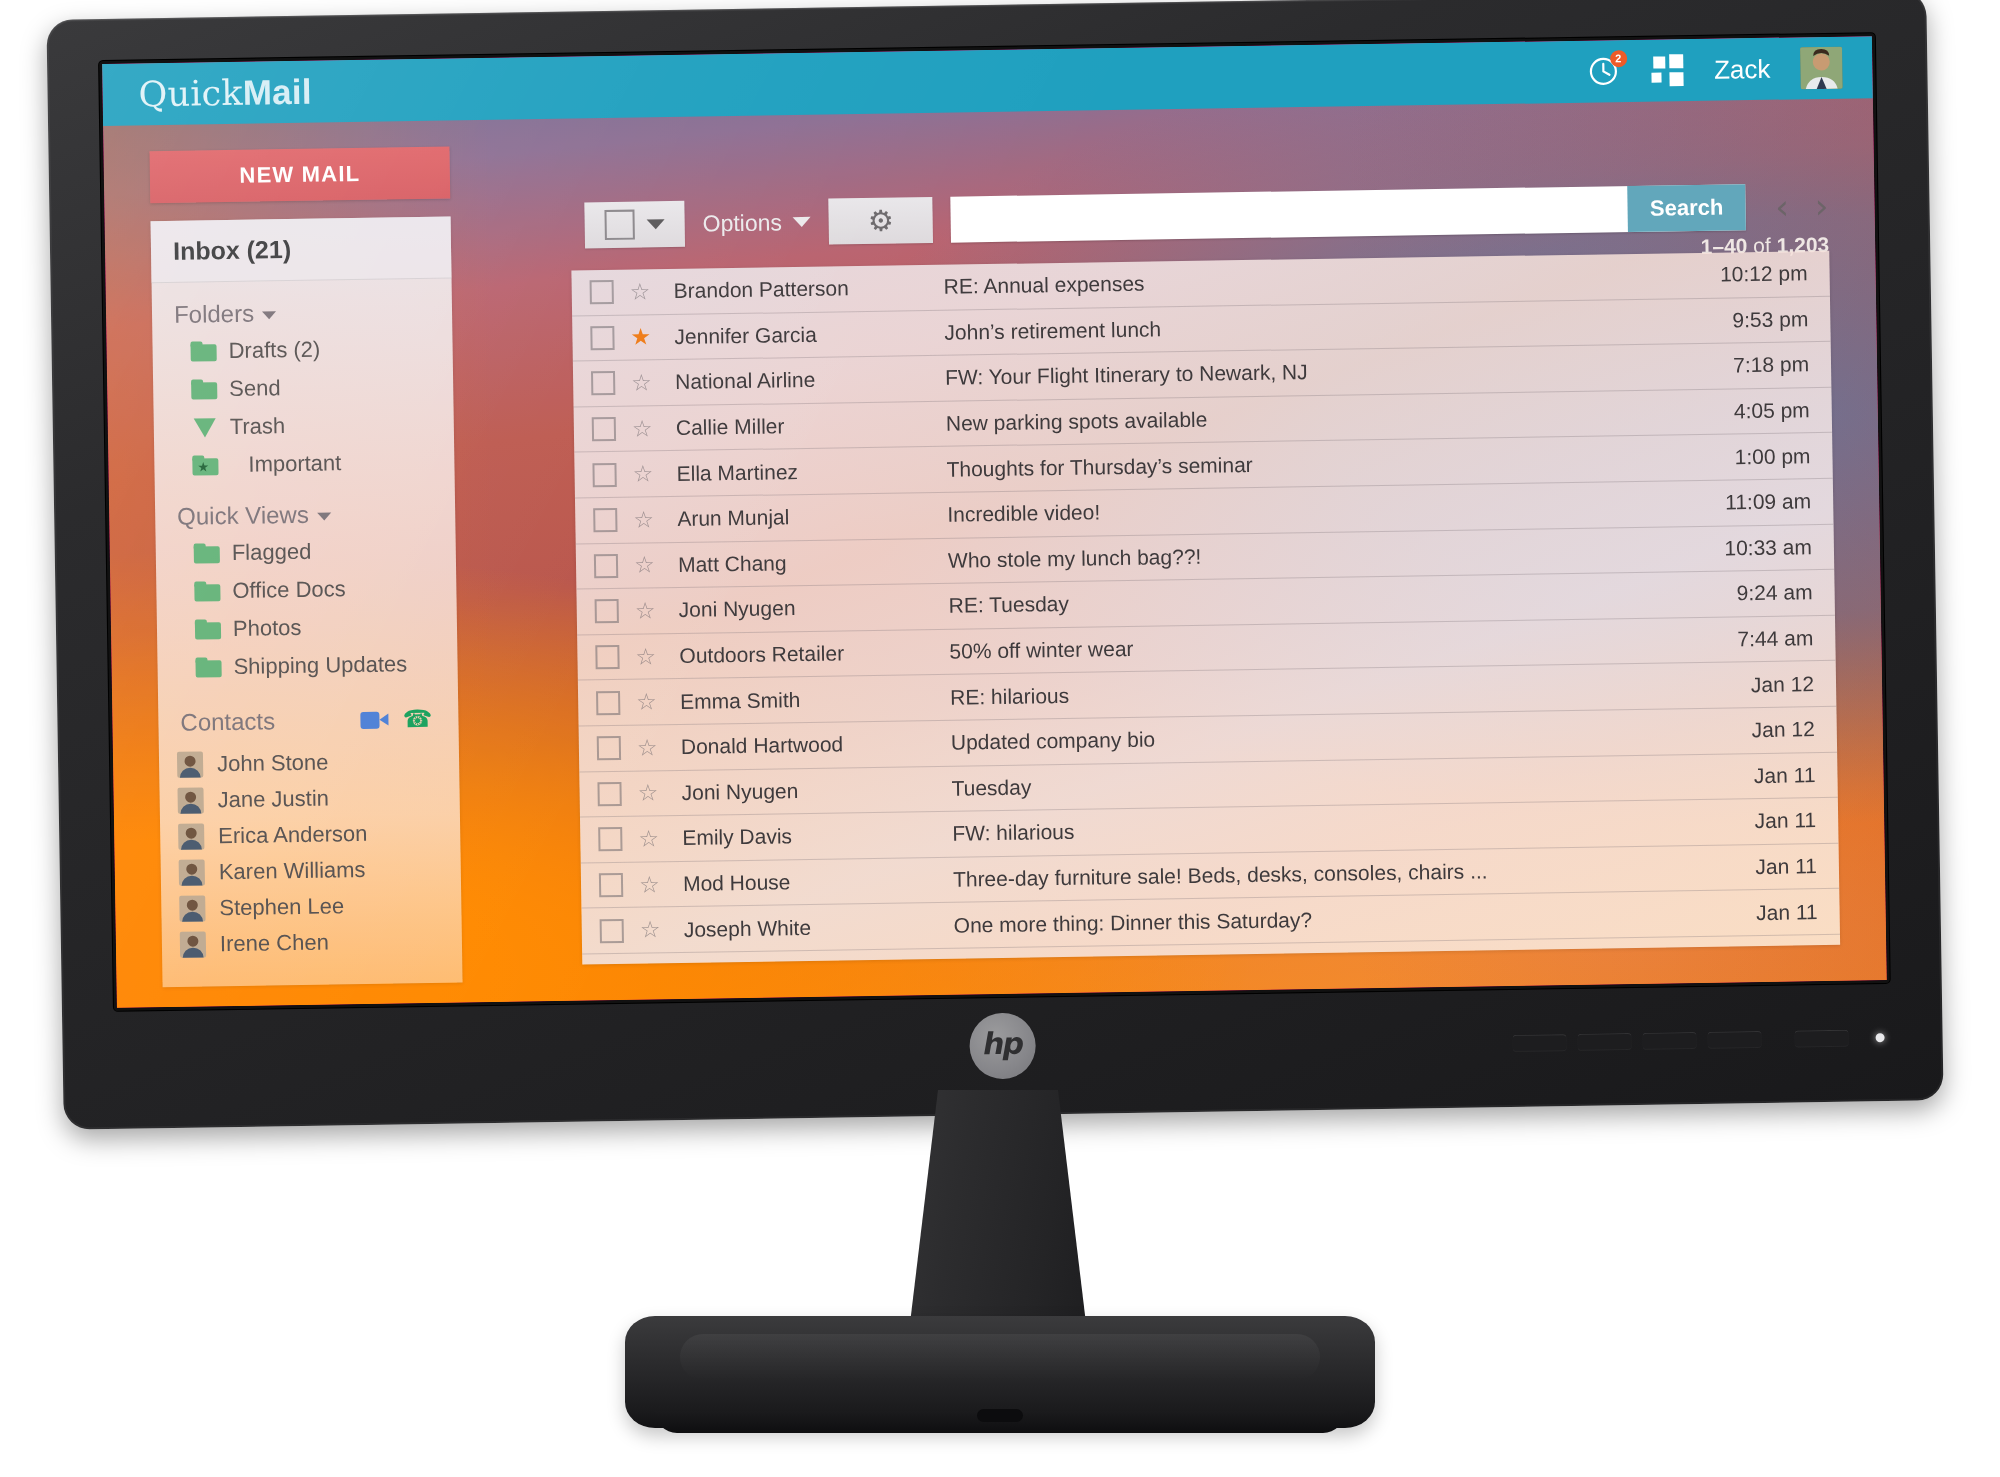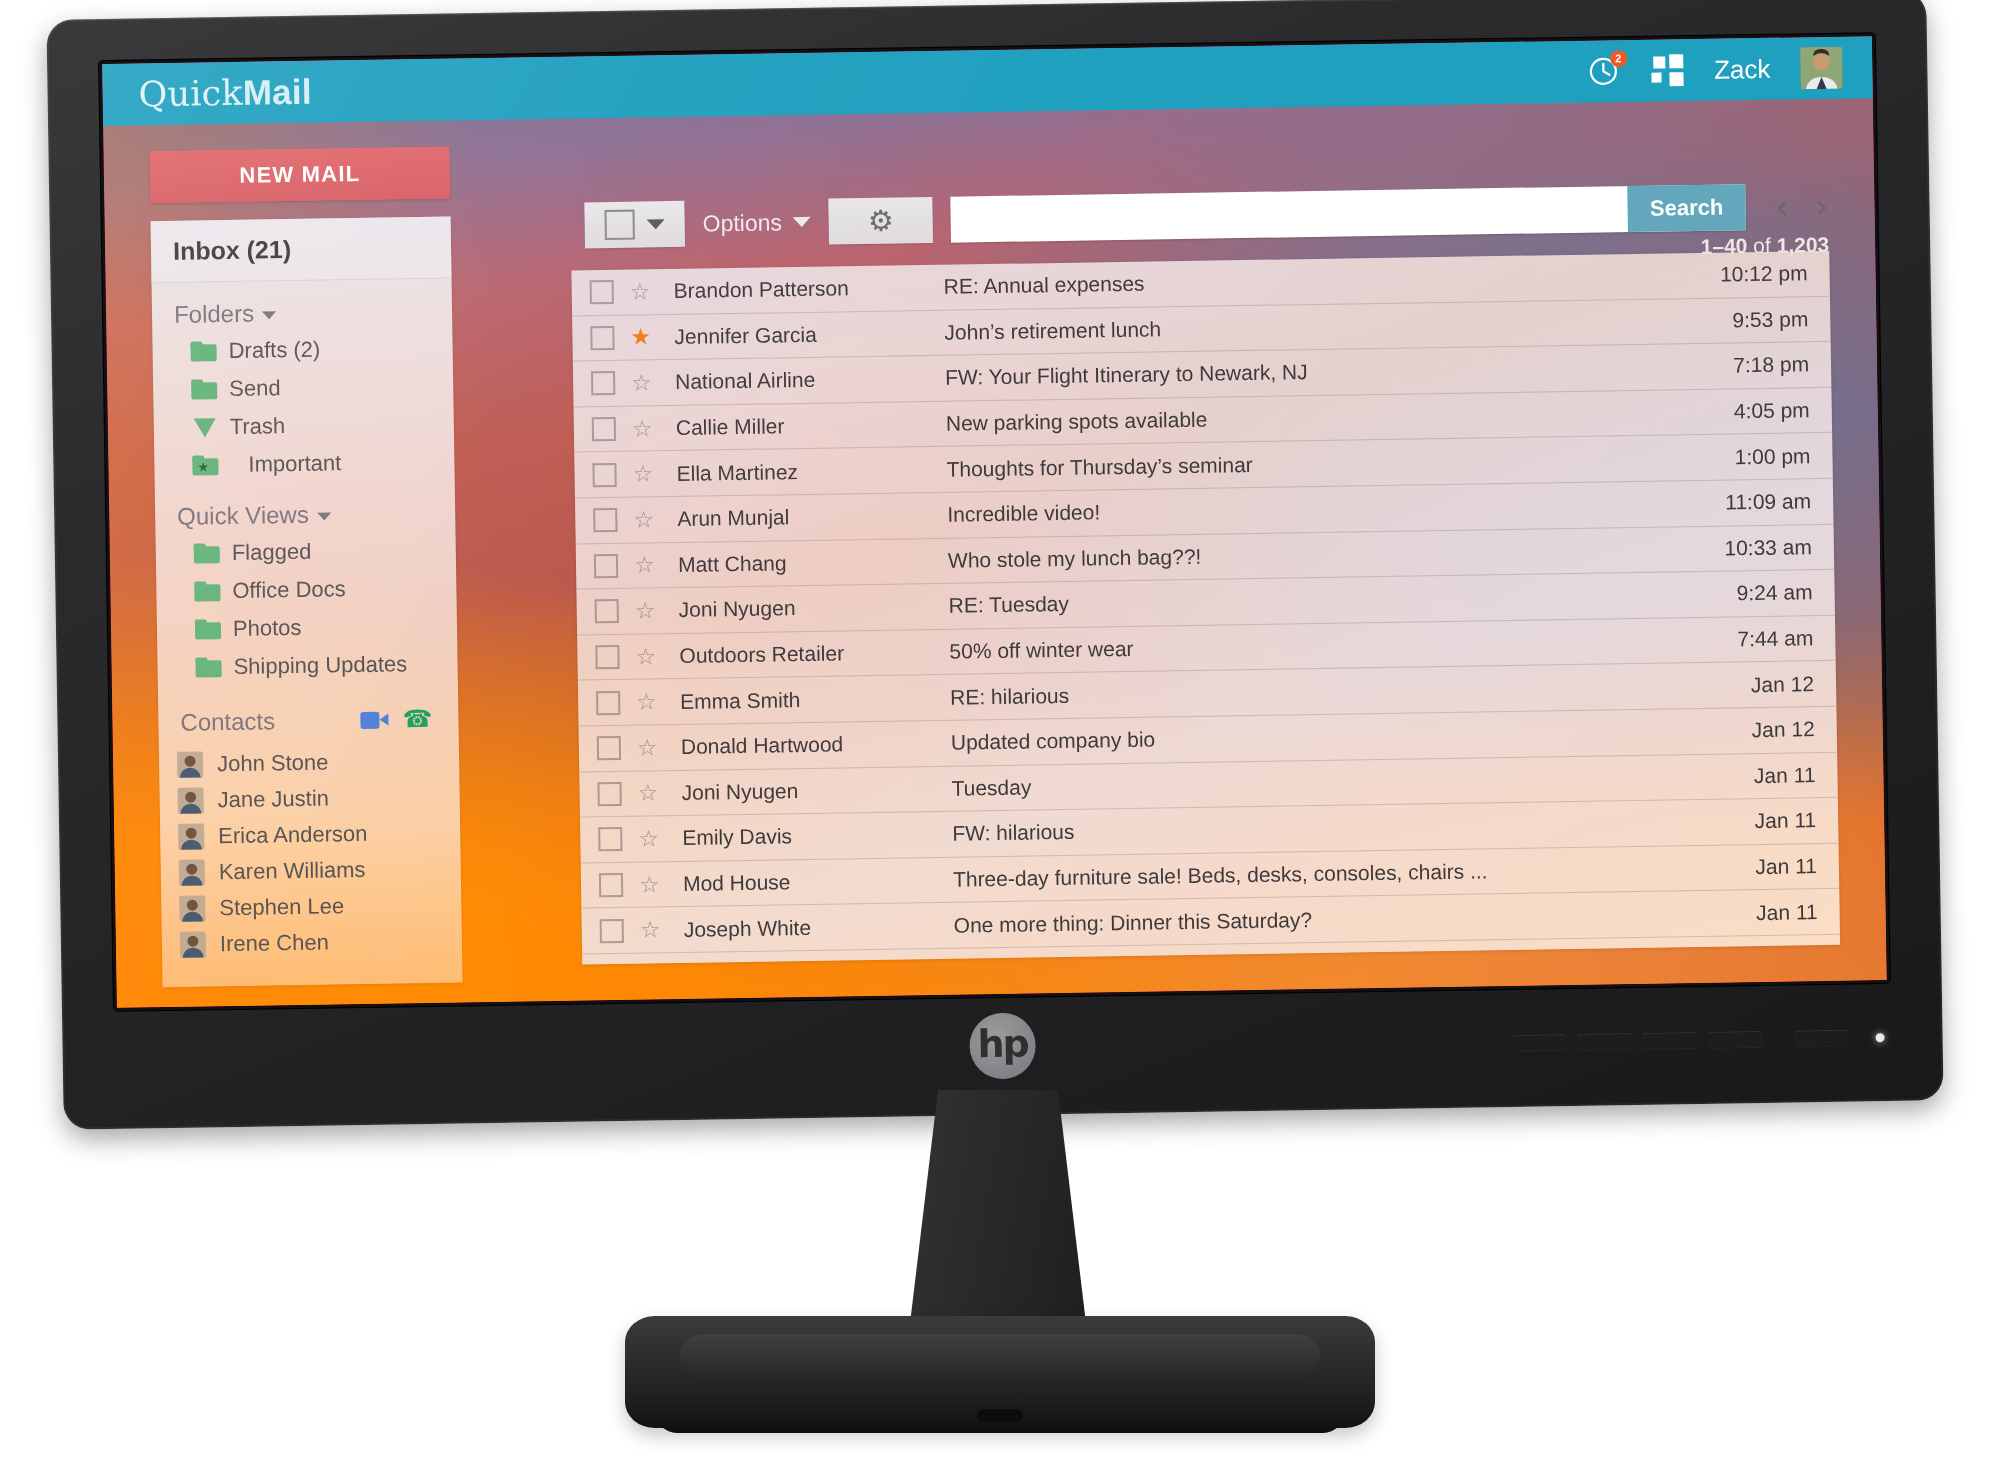--- a/index.html
+++ b/index.html
@@ -184,22 +184,22 @@
   .time{flex:0 0 170px;text-align:right;font-size:21px;color:#3e3a3c;white-space:nowrap;}
 
   
   .hp{
     position:absolute;left:50%;bottom:36px;transform:translateX(-50%);
     width:66px;height:66px;border-radius:50%;
     background:radial-gradient(circle at 40% 35%, #9b9b9d 0%, #86868a 60%, #76767a 100%);
     display:flex;align-items:center;justify-content:center;
   }
   .hp span{
-    font-family:"DejaVu Sans",sans-serif;font-weight:bold;
-    font-size:38px;color:#2f2f31;letter-spacing:-2px;line-height:1;
+    font-family:"DejaVu Sans",sans-serif;font-style:italic;font-weight:bold;
+    font-size:30px;color:#2f2f31;letter-spacing:-2px;line-height:1;
     transform:translateY(-2px);
   }
   .keys{position:absolute;right:58px;bottom:56px;display:flex;align-items:center;gap:11px;}
   .key{width:54px;height:16px;border-radius:4px;background:#1d1d1f;box-shadow:inset 0 1px 0 rgba(255,255,255,.10), 0 1px 0 rgba(255,255,255,.05);}
   .key.pwr{margin-left:22px;}
   .led{width:9px;height:9px;border-radius:50%;background:#e9e9ec;margin-left:16px;box-shadow:0 0 7px rgba(255,255,255,.6);}
   .neck{
     position:absolute;left:calc(50% - 2px);top:1090px;transform:translateX(-50%);
     width:250px;height:250px;
     background:linear-gradient(100deg,#363638 0%,#2c2c2e 35%,#242426 68%,#1b1b1d 100%);

